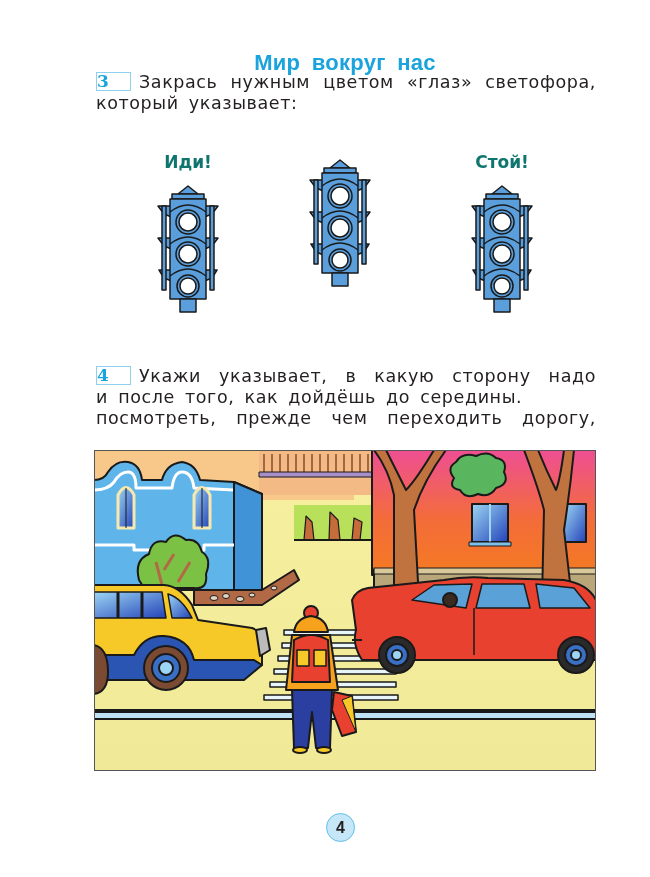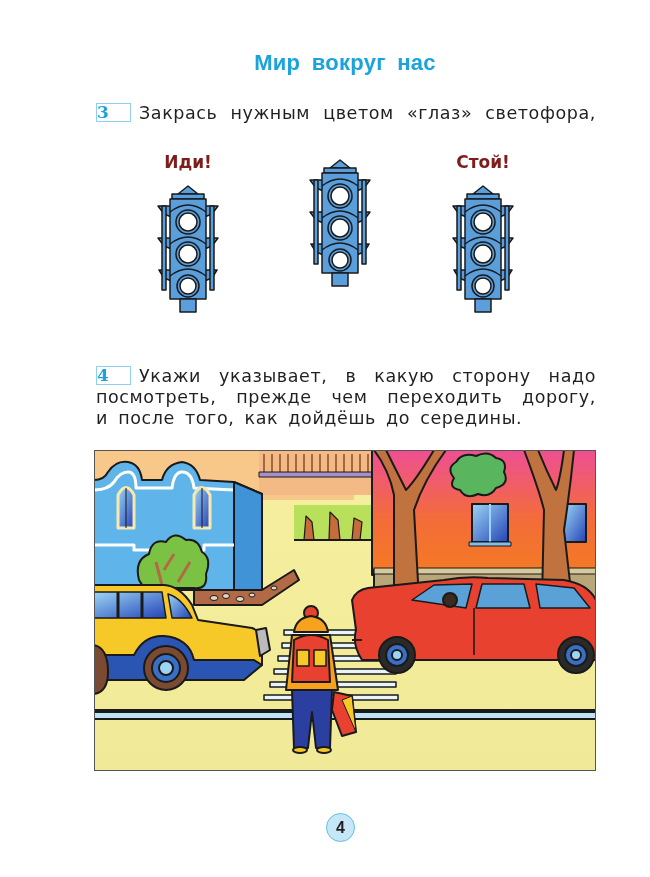--- a/index.html
+++ b/index.html
@@ -11,35 +11,36 @@
   .task { position: absolute; left: 96px; width: 500px; font-size: 17.5px; line-height: 21px;
           text-align: justify; letter-spacing: 0.6px; word-spacing: 4px; }
   .task .line { display: block; text-align-last: justify; white-space: nowrap; }
   .task .line.last { text-align-last: left; }
   .num { display: inline-block; width: 33px; height: 17px; border: 1.5px solid #8fd0ee;
          color: #1aa3dc; font-family: "DejaVu Serif", serif; font-weight: bold;
          font-size: 17px; line-height: 17px; text-align: center; margin-right: 8px;
          vertical-align: 1px; box-sizing: content-box; }
   .tl-group { position: absolute; top: 152px; width: 110px; text-align: center; }
   .tl-label { font-family: "DejaVu Sans", sans-serif; font-weight: bold; font-size: 17px;
-              color: #7f1d1d; height: 26px; }
+              color: #0f766e; height: 26px; }
   .tl-svg { display: block; margin: 6px auto 0; }
   .scene { position: absolute; left: 94px; top: 450px; width: 502px; height: 321px; }
   .page-num { position: absolute; left: 326px; top: 813px; width: 27px; height: 27px;
               border-radius: 50%; background: #c6e7f8; border: 1.5px solid #5fbfe8;
               text-align: center; line-height: 27px; font-family: "Liberation Sans", sans-serif;
               font-weight: bold; font-size: 16px; color: #231f20; }
 </style>
 </head>
 <body>
 
 <div class="title">Мир вокруг нас</div>
 
-<div class="task" style="top:103px;">
+<div class="task" style="top:72px;">
   <span class="line"><span class="num">3</span><span>Закрась нужным цветом «глаз» светофора,</span></span>
+  <span class="line last">который указывает:</span>
 </div>
 
 <div class="tl-group" style="left:133px;">
   <div class="tl-label">Иди!</div>
   <svg class="tl-svg" width="64" height="130" viewBox="0 0 64 130">
     <g stroke="#1a1a1a" stroke-width="1.5" fill="#5a9fdc" stroke-linejoin="round">
       <polygon points="32,2 22,10 42,10"></polygon>
       <rect x="16" y="10" width="32" height="5"></rect>
       <polygon points="2,22 18,22 18,34 8,30"></polygon>
       <polygon points="62,22 46,22 46,34 56,30"></polygon>
@@ -85,21 +86,21 @@
       <circle cx="32" cy="38" r="12"></circle>
       <circle cx="32" cy="70" r="12"></circle>
       <circle cx="32" cy="102" r="11"></circle>
       <circle cx="32" cy="38" r="9" fill="#fff"></circle>
       <circle cx="32" cy="70" r="9" fill="#fff"></circle>
       <circle cx="32" cy="102" r="8" fill="#fff"></circle>
     </g>
   </svg>
 </div>
 
-<div class="tl-group" style="left:428px;">
+<div class="tl-group" style="left:447px;">
   <div class="tl-label">Стой!</div>
   <svg class="tl-svg" width="64" height="130" viewBox="0 0 64 130">
     <g stroke="#1a1a1a" stroke-width="1.5" fill="#5a9fdc" stroke-linejoin="round">
       <polygon points="32,2 22,10 42,10"></polygon>
       <rect x="16" y="10" width="32" height="5"></rect>
       <polygon points="2,22 18,22 18,34 8,30"></polygon>
       <polygon points="62,22 46,22 46,34 56,30"></polygon>
       <polygon points="2,54 18,54 18,66 8,62"></polygon>
       <polygon points="62,54 46,54 46,66 56,62"></polygon>
       <polygon points="3,86 18,86 18,98 8,94"></polygon>
@@ -116,22 +117,22 @@
       <circle cx="32" cy="102" r="11"></circle>
       <circle cx="32" cy="38" r="9" fill="#fff"></circle>
       <circle cx="32" cy="70" r="9" fill="#fff"></circle>
       <circle cx="32" cy="102" r="8" fill="#fff"></circle>
     </g>
   </svg>
 </div>
 
 <div class="task" style="top:366px;">
   <span class="line"><span class="num">4</span><span>Укажи указывает, в какую сторону надо</span></span>
+  <span class="line last">и после того, как дойдёшь до середины.</span>
   <span class="line">посмотреть, прежде чем переходить дорогу,</span>
-  <span class="line last">и после того, как дойдёшь до середины.</span>
 </div>
 
 <svg class="scene" viewBox="0 0 502 321" width="502" height="321">
   <defs>
     <linearGradient id="pinkOrange" x1="0" y1="0" x2="0" y2="1">
       <stop offset="0" stop-color="#ee4f93"></stop>
       <stop offset="0.55" stop-color="#f36c3a"></stop>
       <stop offset="1" stop-color="#f47a22"></stop>
     </linearGradient>
     <linearGradient id="ground" x1="0" y1="0" x2="0" y2="1">

